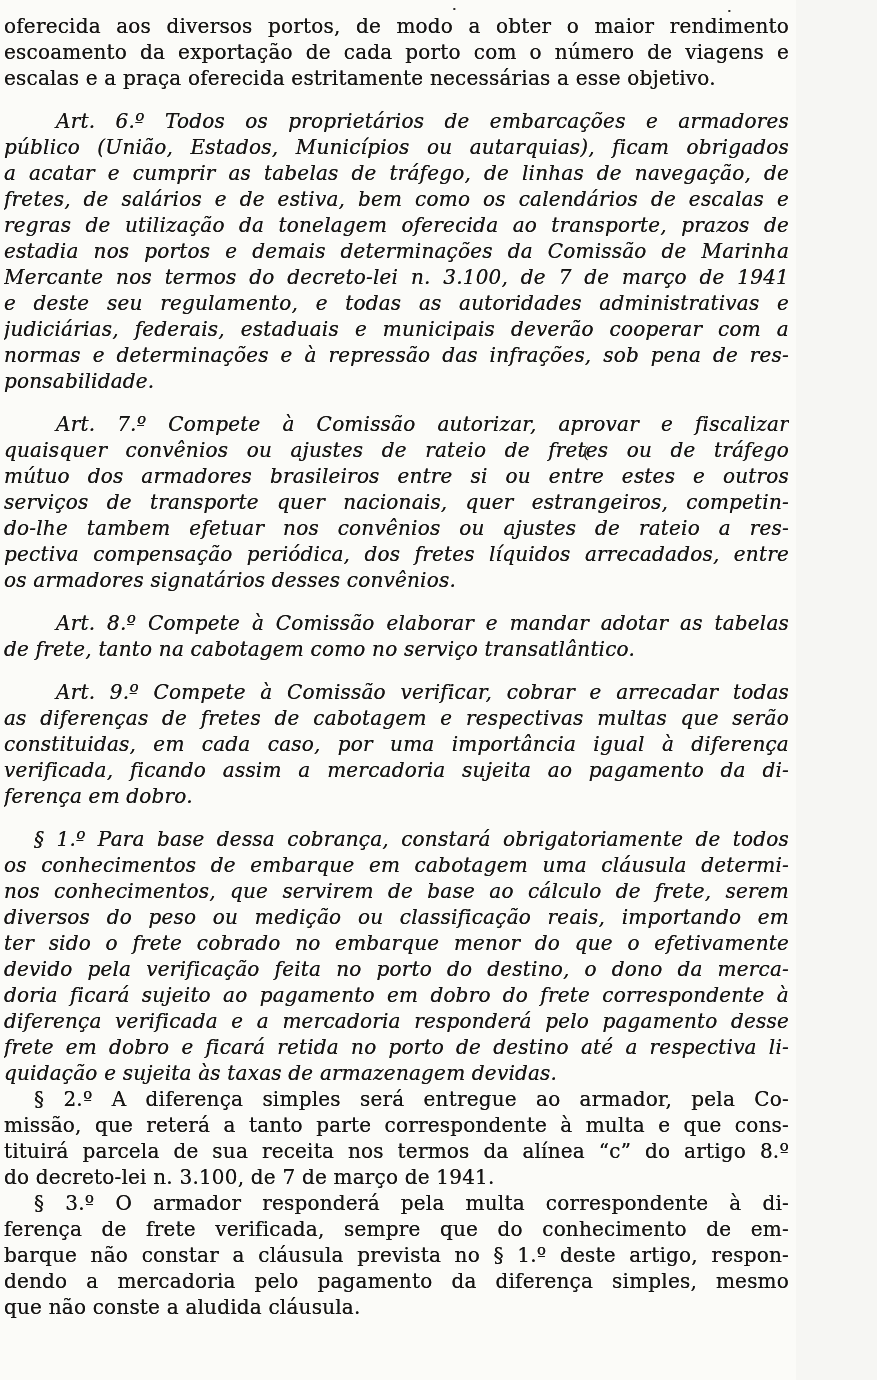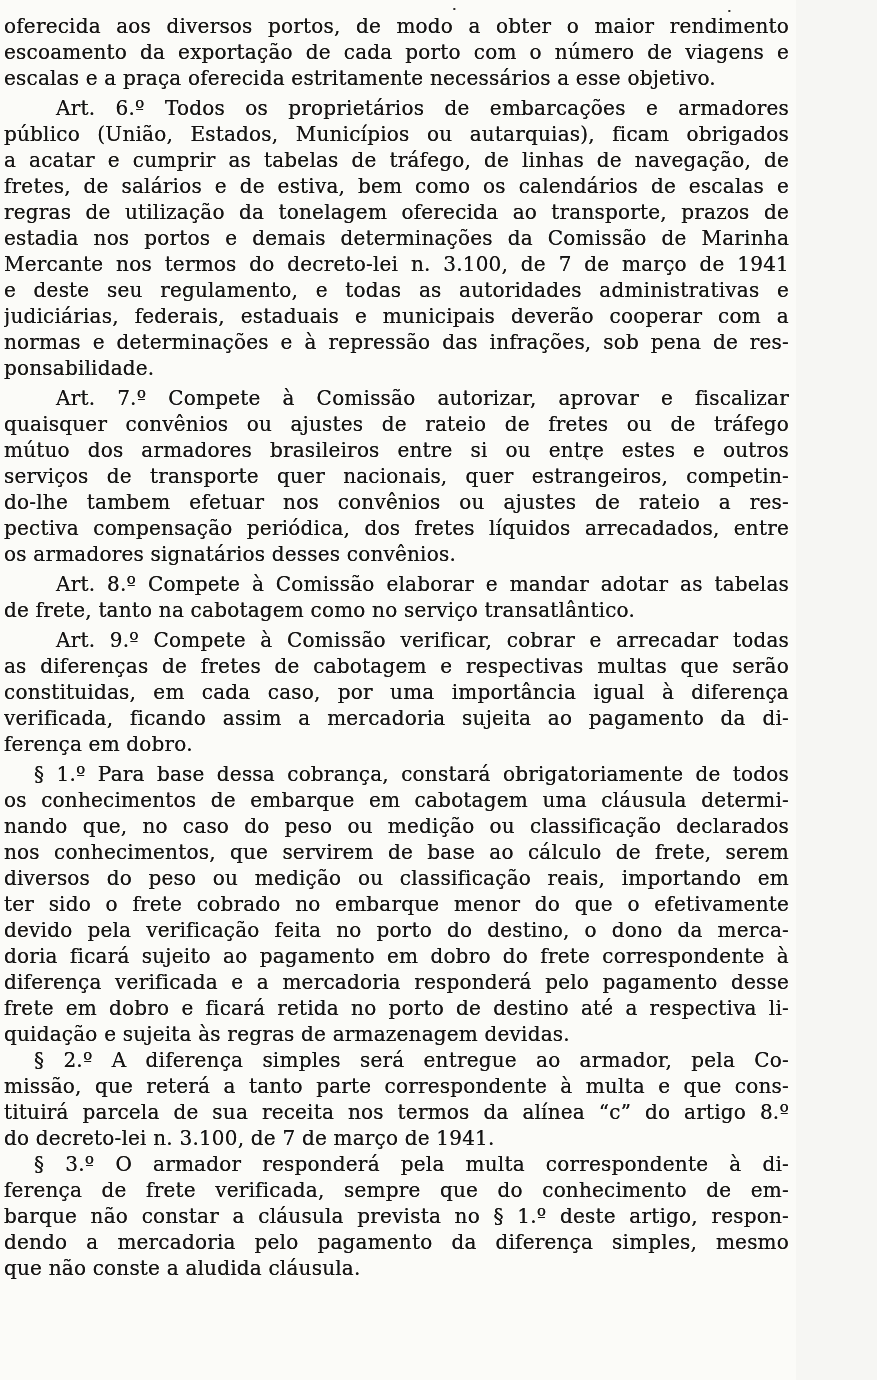--- a/index.html
+++ b/index.html
@@ -14,21 +14,21 @@
     box-sizing: border-box;
     background: #fbfbf8;
     color: #151413;
     padding: 13px 7px 0 4px;
     overflow: hidden;
     font-size: 20px;
     letter-spacing: 0.2px;
     text-shadow: 0 0 0.6px rgba(20,18,16,0.85);
   }
   .para { margin: 0; }
-  .para.gap { margin-top: 4px; }
+  .para.gap { margin-top: 17px; font-style: italic; }
   .line {
     display: block;
     height: 26px;
     line-height: 26px;
     text-align: justify;
     text-align-last: justify;
     overflow: hidden;
   }
   .line.last { text-align-last: left; }
   .kind-article .line.first { padding-left: 52px; }
@@ -41,21 +41,21 @@
   }
 </style>
 </head>
 <body>
 
 <div class="page" style="background: rgb(251, 251, 248); color: rgb(21, 20, 19);">
   <div>
       <p class="para kind-plain">
         <span class="line first">oferecida aos diversos portos, de modo a obter o maior rendimento</span>
         <span class="line">escoamento da exportação de cada porto com o número de viagens e</span>
-        <span class="line last">escalas e a praça oferecida estritamente necessários a esse objetivo.</span>
+        <span class="line last">escalas e a praça oferecida estritamente necessárias a esse objetivo.</span>
       </p>
       <p class="para kind-article gap">
         <span class="line first">Art. 6.º Todos os proprietários de embarcações e armadores</span>
         <span class="line">público (União, Estados, Municípios ou autarquias), ficam obrigados</span>
         <span class="line">a acatar e cumprir as tabelas de tráfego, de linhas de navegação, de</span>
         <span class="line">fretes, de salários e de estiva, bem como os calendários de escalas e</span>
         <span class="line">regras de utilização da tonelagem oferecida ao transporte, prazos de</span>
         <span class="line">estadia nos portos e demais determinações da Comissão de Marinha</span>
         <span class="line">Mercante nos termos do decreto-lei n. 3.100, de 7 de março de 1941</span>
         <span class="line">e deste seu regulamento, e todas as autoridades administrativas e</span>
@@ -79,29 +79,28 @@
       <p class="para kind-article gap">
         <span class="line first">Art. 9.º Compete à Comissão verificar, cobrar e arrecadar todas</span>
         <span class="line">as diferenças de fretes de cabotagem e respectivas multas que serão</span>
         <span class="line">constituidas, em cada caso, por uma importância igual à diferença</span>
         <span class="line">verificada, ficando assim a mercadoria sujeita ao pagamento da di-</span>
         <span class="line last">ferença em dobro.</span>
       </p>
       <p class="para kind-section gap">
         <span class="line first">§ 1.º Para base dessa cobrança, constará obrigatoriamente de todos</span>
         <span class="line">os conhecimentos de embarque em cabotagem uma cláusula determi-</span>
-        <span class="line">nando que, no caso do peso ou medição ou classificação declarados</span>
         <span class="line">nos conhecimentos, que servirem de base ao cálculo de frete, serem</span>
         <span class="line">diversos do peso ou medição ou classificação reais, importando em</span>
         <span class="line">ter sido o frete cobrado no embarque menor do que o efetivamente</span>
         <span class="line">devido pela verificação feita no porto do destino, o dono da merca-</span>
         <span class="line">doria ficará sujeito ao pagamento em dobro do frete correspondente à</span>
         <span class="line">diferença verificada e a mercadoria responderá pelo pagamento desse</span>
         <span class="line">frete em dobro e ficará retida no porto de destino até a respectiva li-</span>
-        <span class="line last">quidação e sujeita às regras de armazenagem devidas.</span>
+        <span class="line last">quidação e sujeita às taxas de armazenagem devidas.</span>
       </p>
       <p class="para kind-section">
         <span class="line first">§ 2.º A diferença simples será entregue ao armador, pela Co-</span>
         <span class="line">missão, que reterá a tanto parte correspondente à multa e que cons-</span>
         <span class="line">tituirá parcela de sua receita nos termos da alínea “c” do artigo 8.º</span>
         <span class="line last">do decreto-lei n. 3.100, de 7 de março de 1941.</span>
       </p>
       <p class="para kind-section">
         <span class="line first">§ 3.º O armador responderá pela multa correspondente à di-</span>
         <span class="line">ferença de frete verificada, sempre que do conhecimento de em-</span>

